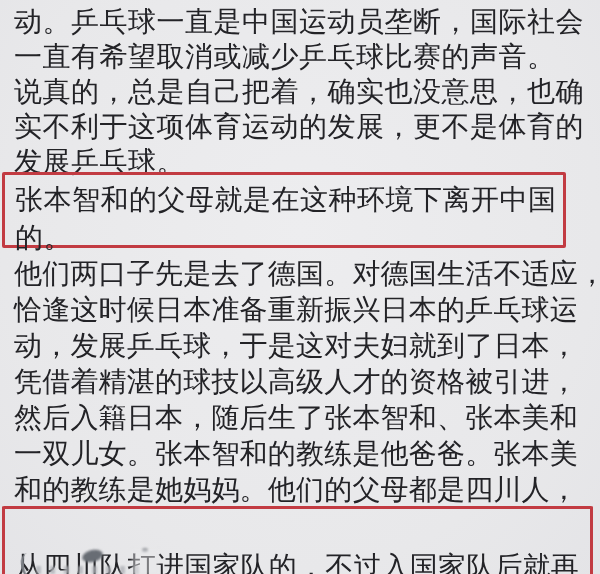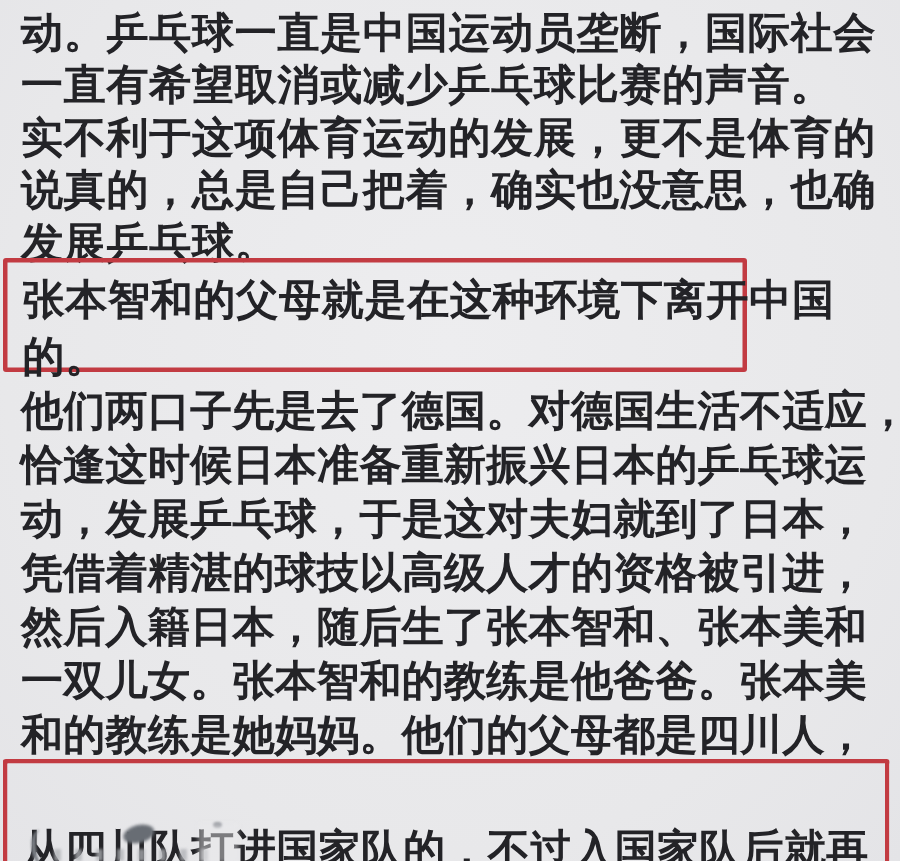--- a/index.html
+++ b/index.html
@@ -11,35 +11,35 @@
     overflow:hidden;
     font-family:"Liberation Sans","DejaVu Sans",sans-serif;
     color:#232327;
     -webkit-font-smoothing:antialiased;
   }
   .para { position:absolute; }
   .line {
     white-space:nowrap;
     font-size:28px;
     letter-spacing:0.5px;
-    font-weight:700;
+    font-weight:400;
     color:#232327;
   }
   #para1 { left:14px; top:4px; }
   #para1 .line { line-height:35px; height:35px; }
   #para2 { left:14px; top:256px; }
   #para2 .line { line-height:36px; height:36px; letter-spacing:0.2px; }
 
   .hlbox {
     position:absolute;
     border:3px solid #c23b42;
     box-sizing:border-box;
     border-radius:2px;
   }
-  #hlbox1 { left:2px; top:172px; width:496px; height:76px; padding:6px 11px 0 10px; }
+  #hlbox1 { left:2px; top:172px; width:564px; height:76px; padding:6px 11px 0 10px; }
   #hlbox1 .line { line-height:38px; height:38px; }
   #hlbox2 { left:2px; top:506px; width:591px; height:90px; border-bottom:none; padding:3px 0 0 10px; }
   #hlbox2 .line { line-height:37px; height:37px; letter-spacing:0.2px;margin-top:36px; }
   #hlbox2 .line:last-child { margin-left:123px; }
 
   
   .smudge { position:absolute; pointer-events:none; }
   .smudge-paren {
     left:21px; top:553px; width:11px; height:24px;
     border-left:3px solid #7a7e84;
@@ -70,22 +70,22 @@
   }
 </style>
 </head>
 <body>
 
 <div class="page">
 
   <div class="para" id="para1">
       <div class="line">动。乒乓球一直是中国运动员垄断，国际社会</div>
       <div class="line">一直有希望取消或减少乒乓球比赛的声音。</div>
+      <div class="line">说真的，总是自己把着，确实也没意思，也确</div>
       <div class="line">实不利于这项体育运动的发展，更不是体育的</div>
-      <div class="line">说真的，总是自己把着，确实也没意思，也确</div>
       <div class="line">发展乒乓球。</div>
     </div>
 
   <div class="hlbox" id="hlbox1">
       <div class="line">张本智和的父母就是在这种环境下离开中国</div>
       <div class="line">的。</div>
     </div>
 
   <div class="para" id="para2">
       <div class="line">他们两口子先是去了德国。对德国生活不适应，</div>

